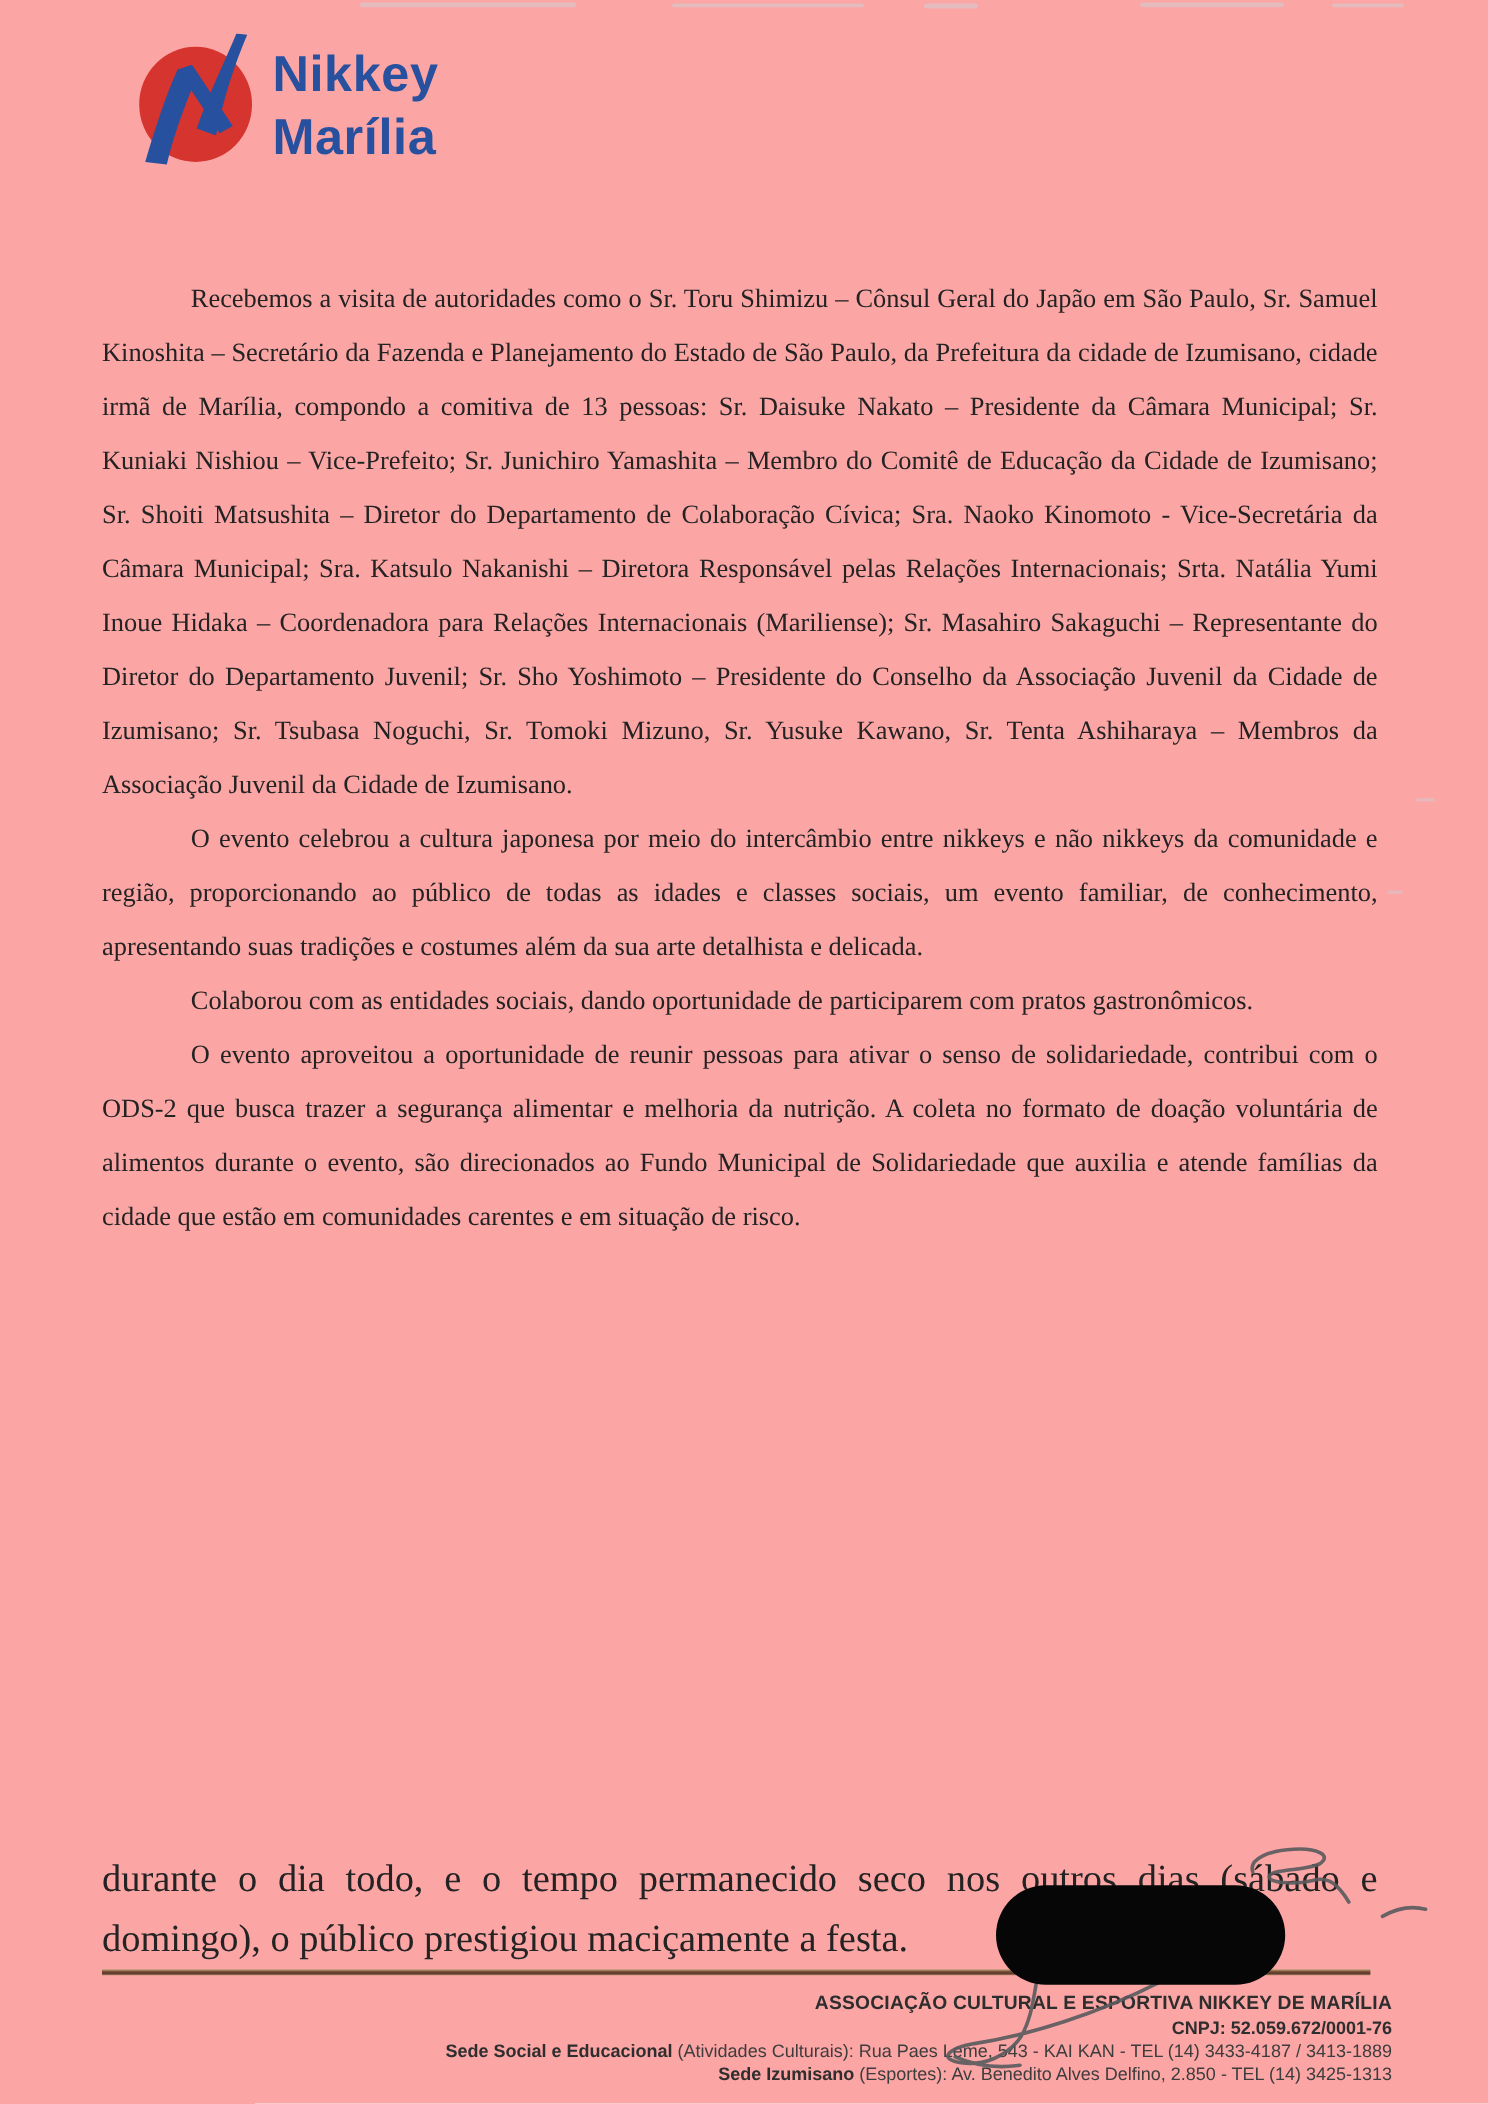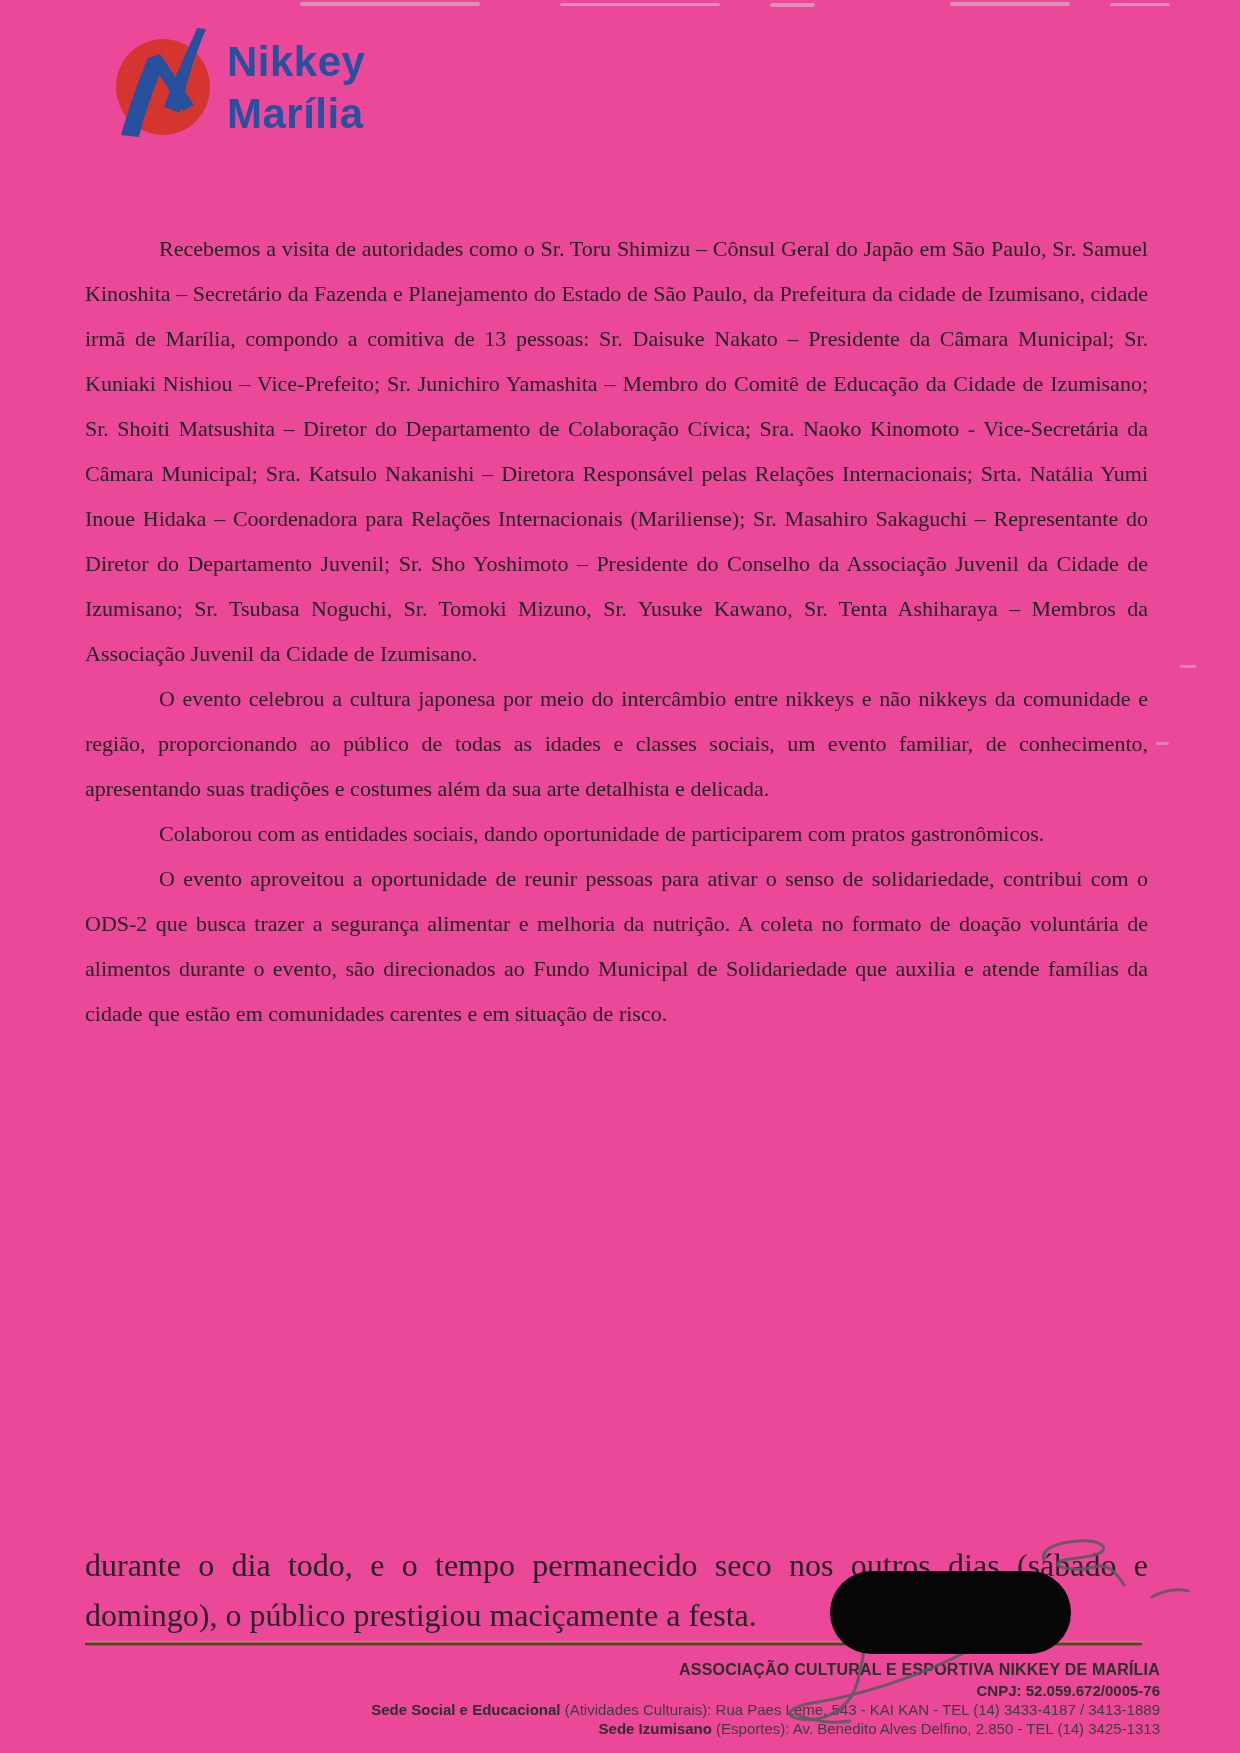--- a/index.html
+++ b/index.html
@@ -1,19 +1,19 @@
 <!DOCTYPE html>
 <html><head>
 <meta charset="utf-8">
 <style>
   html,body{margin:0;padding:0;}
   .page{
     position:relative;
     width:1240px;height:1753px;
-    background:#ec4899;
+    background:#fca5a5;
     overflow:hidden;
     font-family:"Liberation Serif", serif;
   }
   
   .artifact{position:absolute;background:#cfcfd2;opacity:.55;border-radius:2px;}
   .artifact.v{opacity:.45;}
   
   .logo{position:absolute;left:93px;top:28px;width:318px;height:110px;}
   
   .body-text{
@@ -91,21 +91,21 @@
       <path d="M 966 1652 C 915 1678 858 1696 812 1703 C 790 1707 781 1716 801 1719 C 820 1722 838 1713 848 1701 C 858 1689 861 1668 864 1650"></path>
       <path d="M 796 1714 C 812 1721 830 1724 850 1721"></path>
     </g>
   </svg>
 
   <div class="redaction"></div>
 
   <div class="footer-rule"></div>
   <div class="footer">
     <div class="f-org">ASSOCIAÇÃO CULTURAL E ESPORTIVA NIKKEY DE MARÍLIA</div>
-    <div class="f-cnpj">CNPJ: 52.059.672/0005-76</div>
+    <div class="f-cnpj">CNPJ: 52.059.672/0001-76</div>
     <div class="f-line">
       <span class="fb">Sede Social e Educacional</span><span> (Atividades Culturais): Rua Paes Leme, 543 - KAI KAN - TEL (14) 3433-4187 / 3413-1889</span>
     </div>
     <div class="f-line">
       <span class="fb">Sede Izumisano</span><span> (Esportes): Av. Benedito Alves Delfino, 2.850 - TEL (14) 3425-1313</span>
     </div>
   </div>
 
 </div>
 

